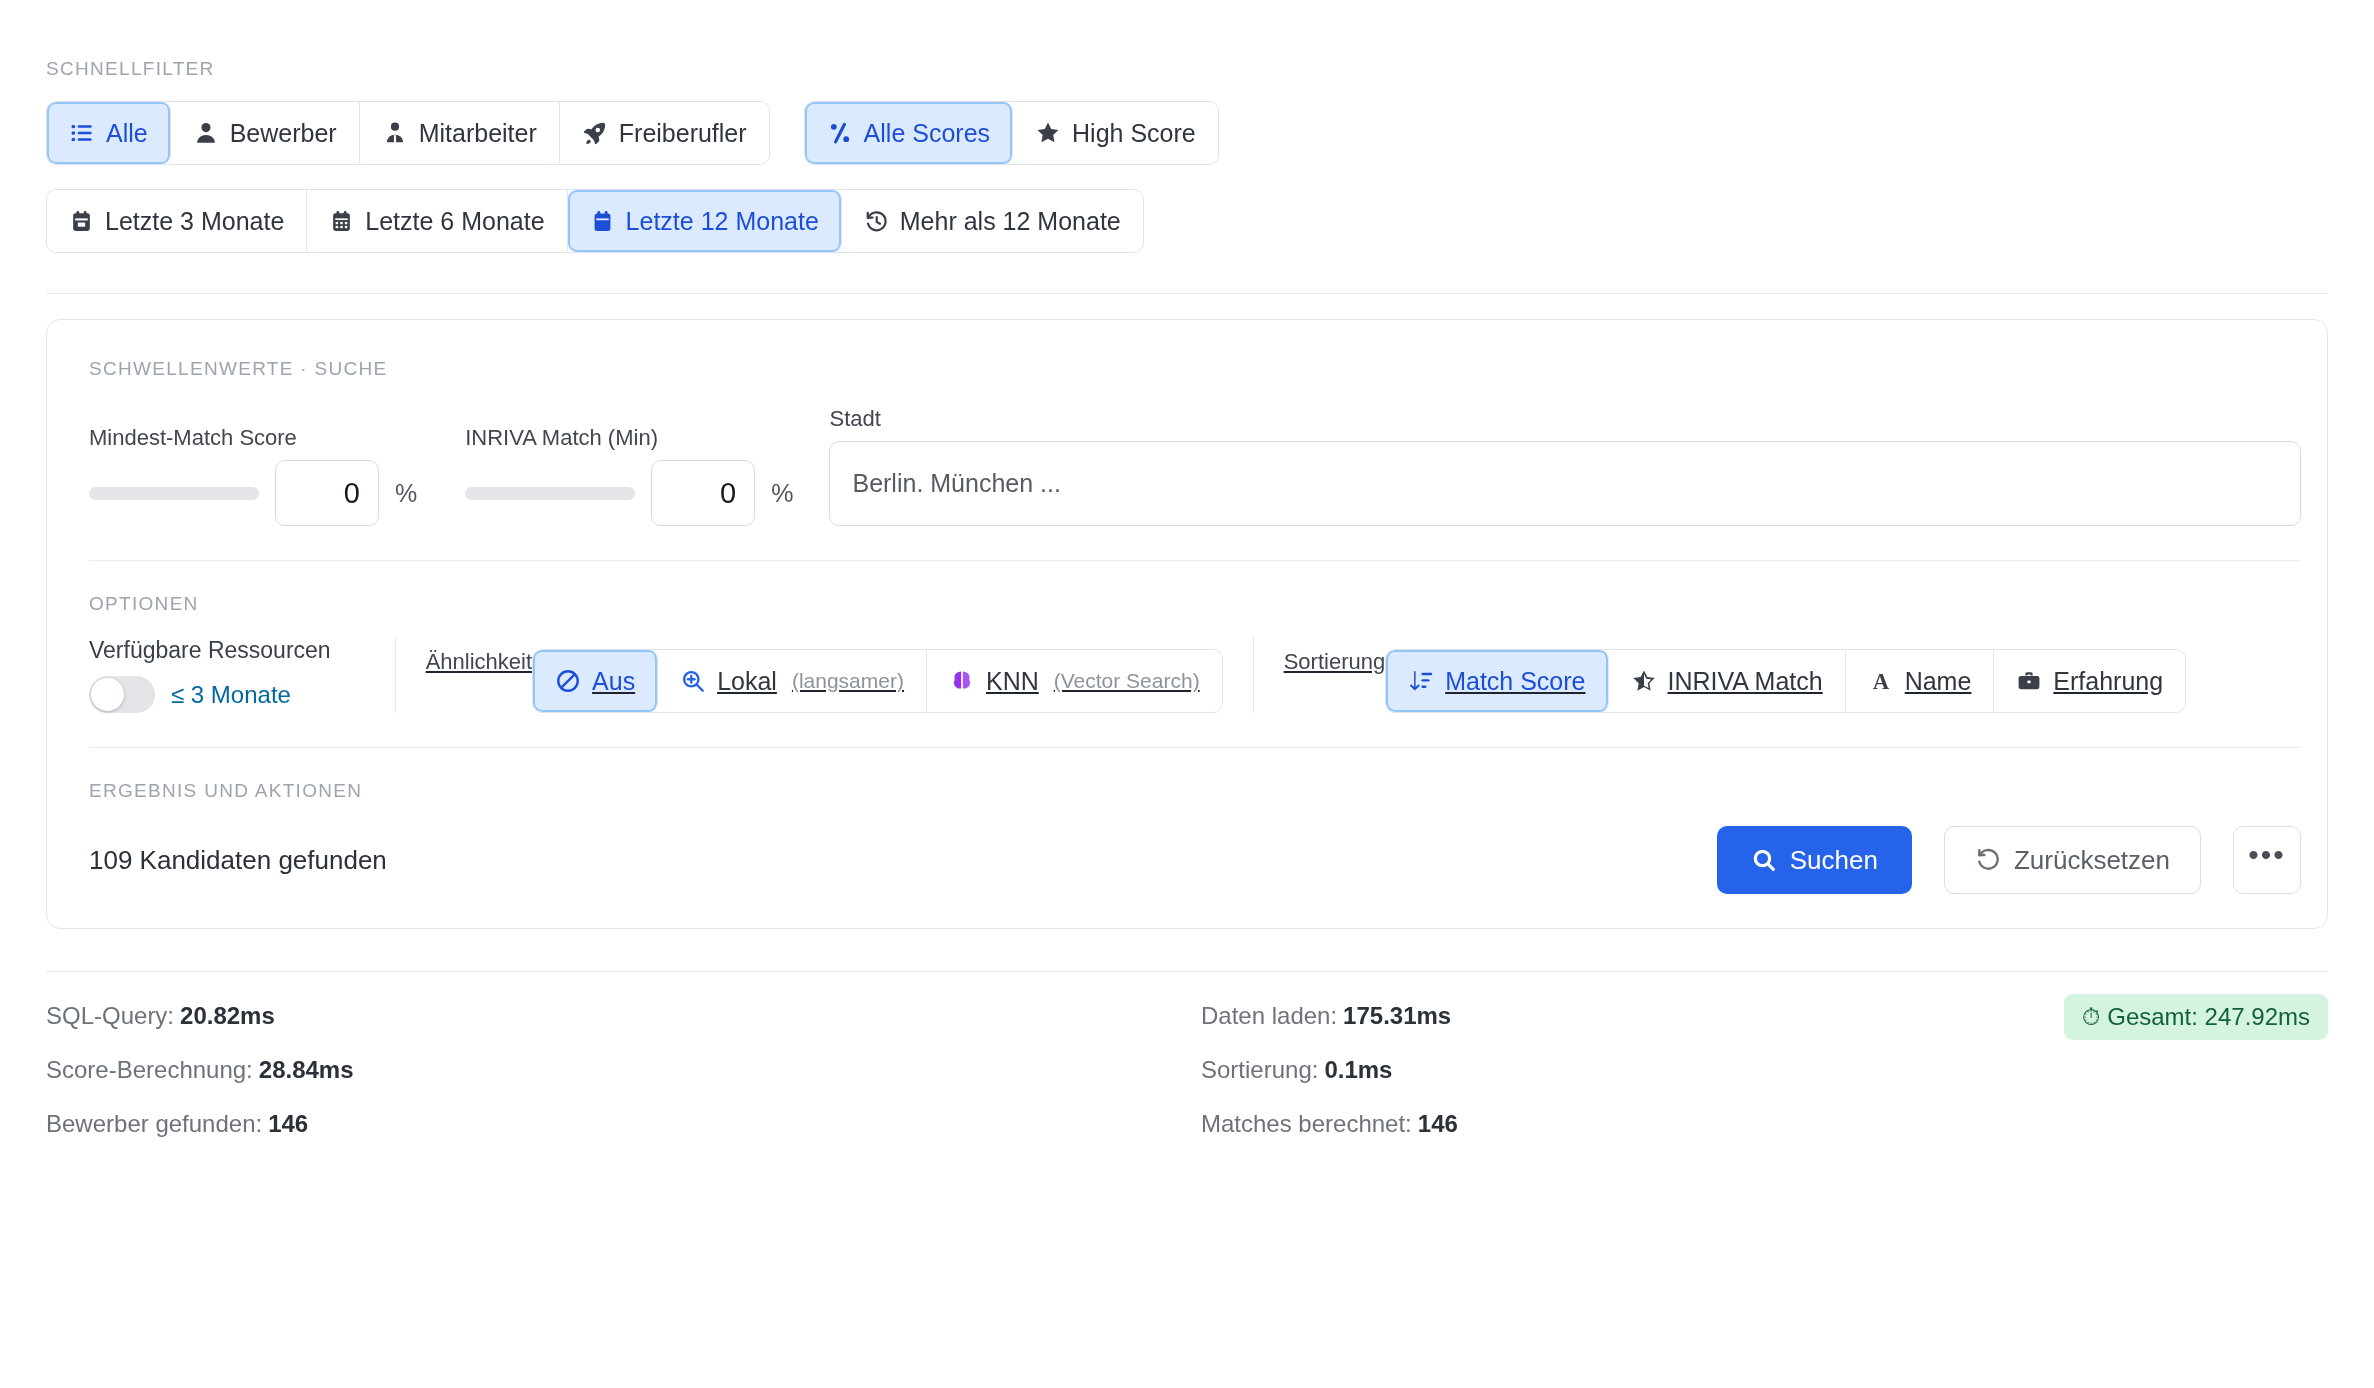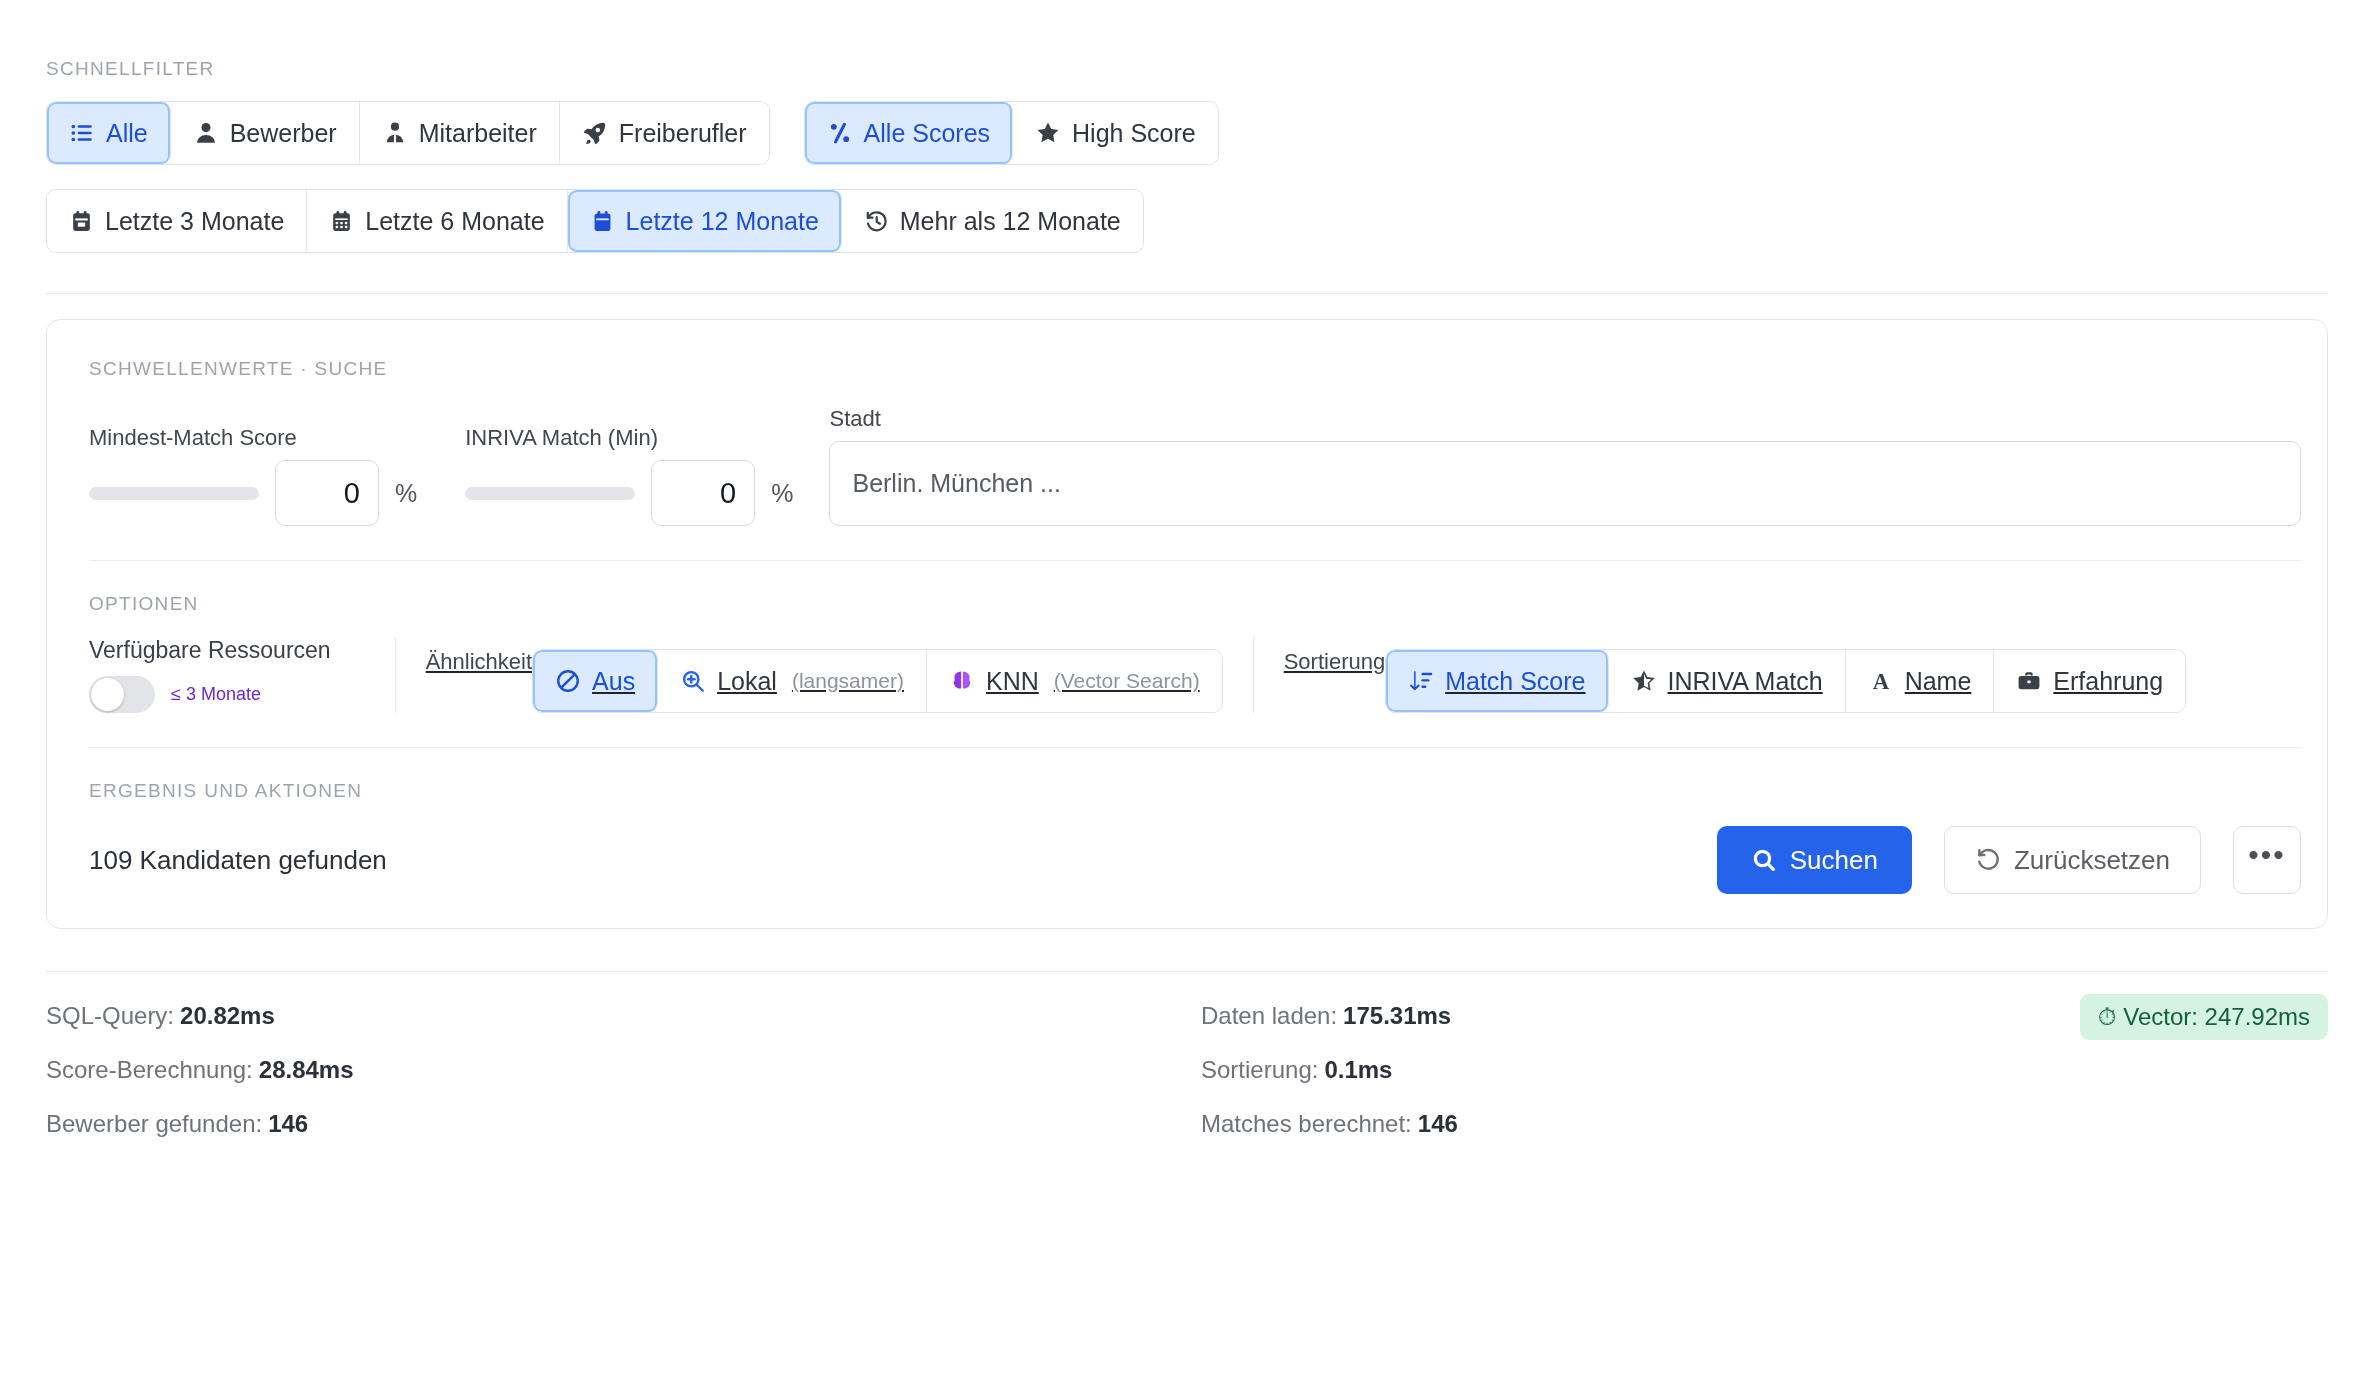--- a/index.html
+++ b/index.html
@@ -113,21 +113,21 @@
   .toggle-line { display: flex; align-items: center; gap: 16px; }
   .toggle {
     width: 66px; height: 37px; border-radius: 19px; background: #e2e4e7;
     position: relative; cursor: pointer; flex: none;
   }
   .toggle .knob {
     position: absolute; top: 2px; left: 2px;
     width: 33px; height: 33px; border-radius: 50%;
     background: #fff; box-shadow: 0 1px 3px rgba(0,0,0,.25);
   }
-  .toggle-sub { font-size: 18px; color: #6d28d9; }
+  .toggle-sub { font-size: 24px; color: #0369a1; }
 
   .vdiv { width: 1px; align-self: stretch; background: #e6e8eb; margin: 0 30px; }
 
   .opt-group { display: flex; flex-direction: row; text-decoration: underline; }
   .group-label { font-size: 22px; color: #41464f; margin-bottom: 9px; }
 
   
   .res-head { margin-top: 32px; }
   .res-row { display: flex; align-items: center; justify-content: space-between; margin-top: 24px; }
   .res-count { font-size: 26px; color: #2b3039; }
@@ -471,21 +471,21 @@
           <span>Zurücksetzen</span>
         </button>
         <button class="btn-icon">•••</button>
       </div>
     </div>
   </div>
 
   <div class="perf-hr"></div>
 
   <div class="perf">
-    <div class="badge-total">⏱ Vector: 247.92ms</div>
+    <div class="badge-total">⏱ Gesamt: 247.92ms</div>
 
     <div class="perf-grid">
       <div class="perf-item">
         <span>SQL-Query:</span><b>20.82ms</b>
       </div>
       <div class="perf-item">
         <span>Daten laden:</span><b>175.31ms</b>
       </div>
       <div class="perf-item">
         <span>Score-Berechnung:</span><b>28.84ms</b>

